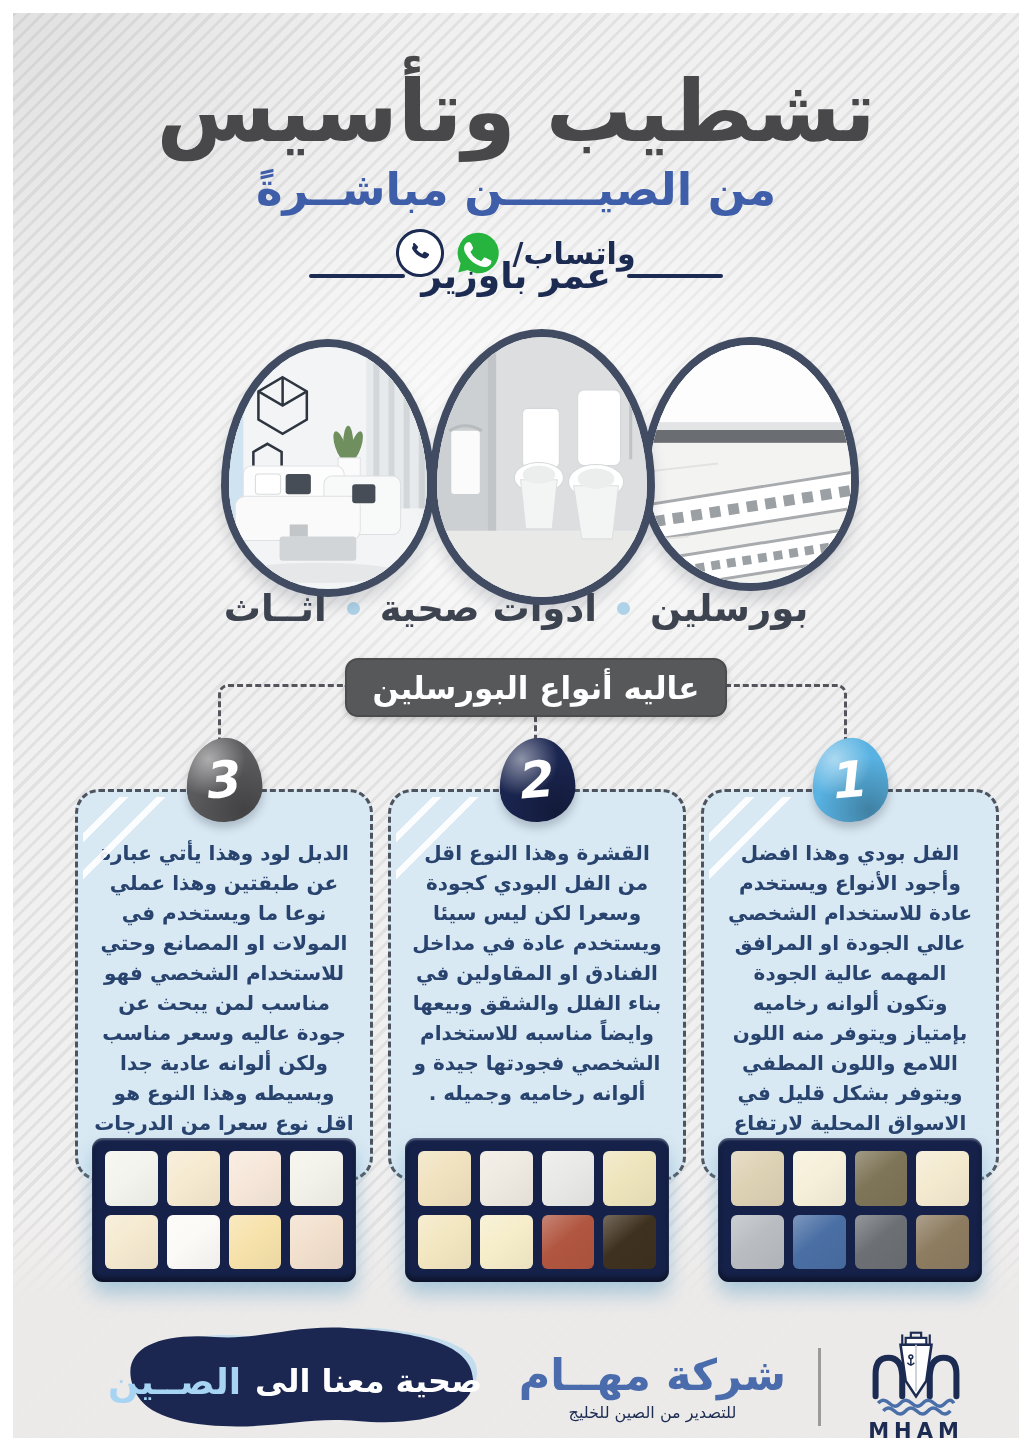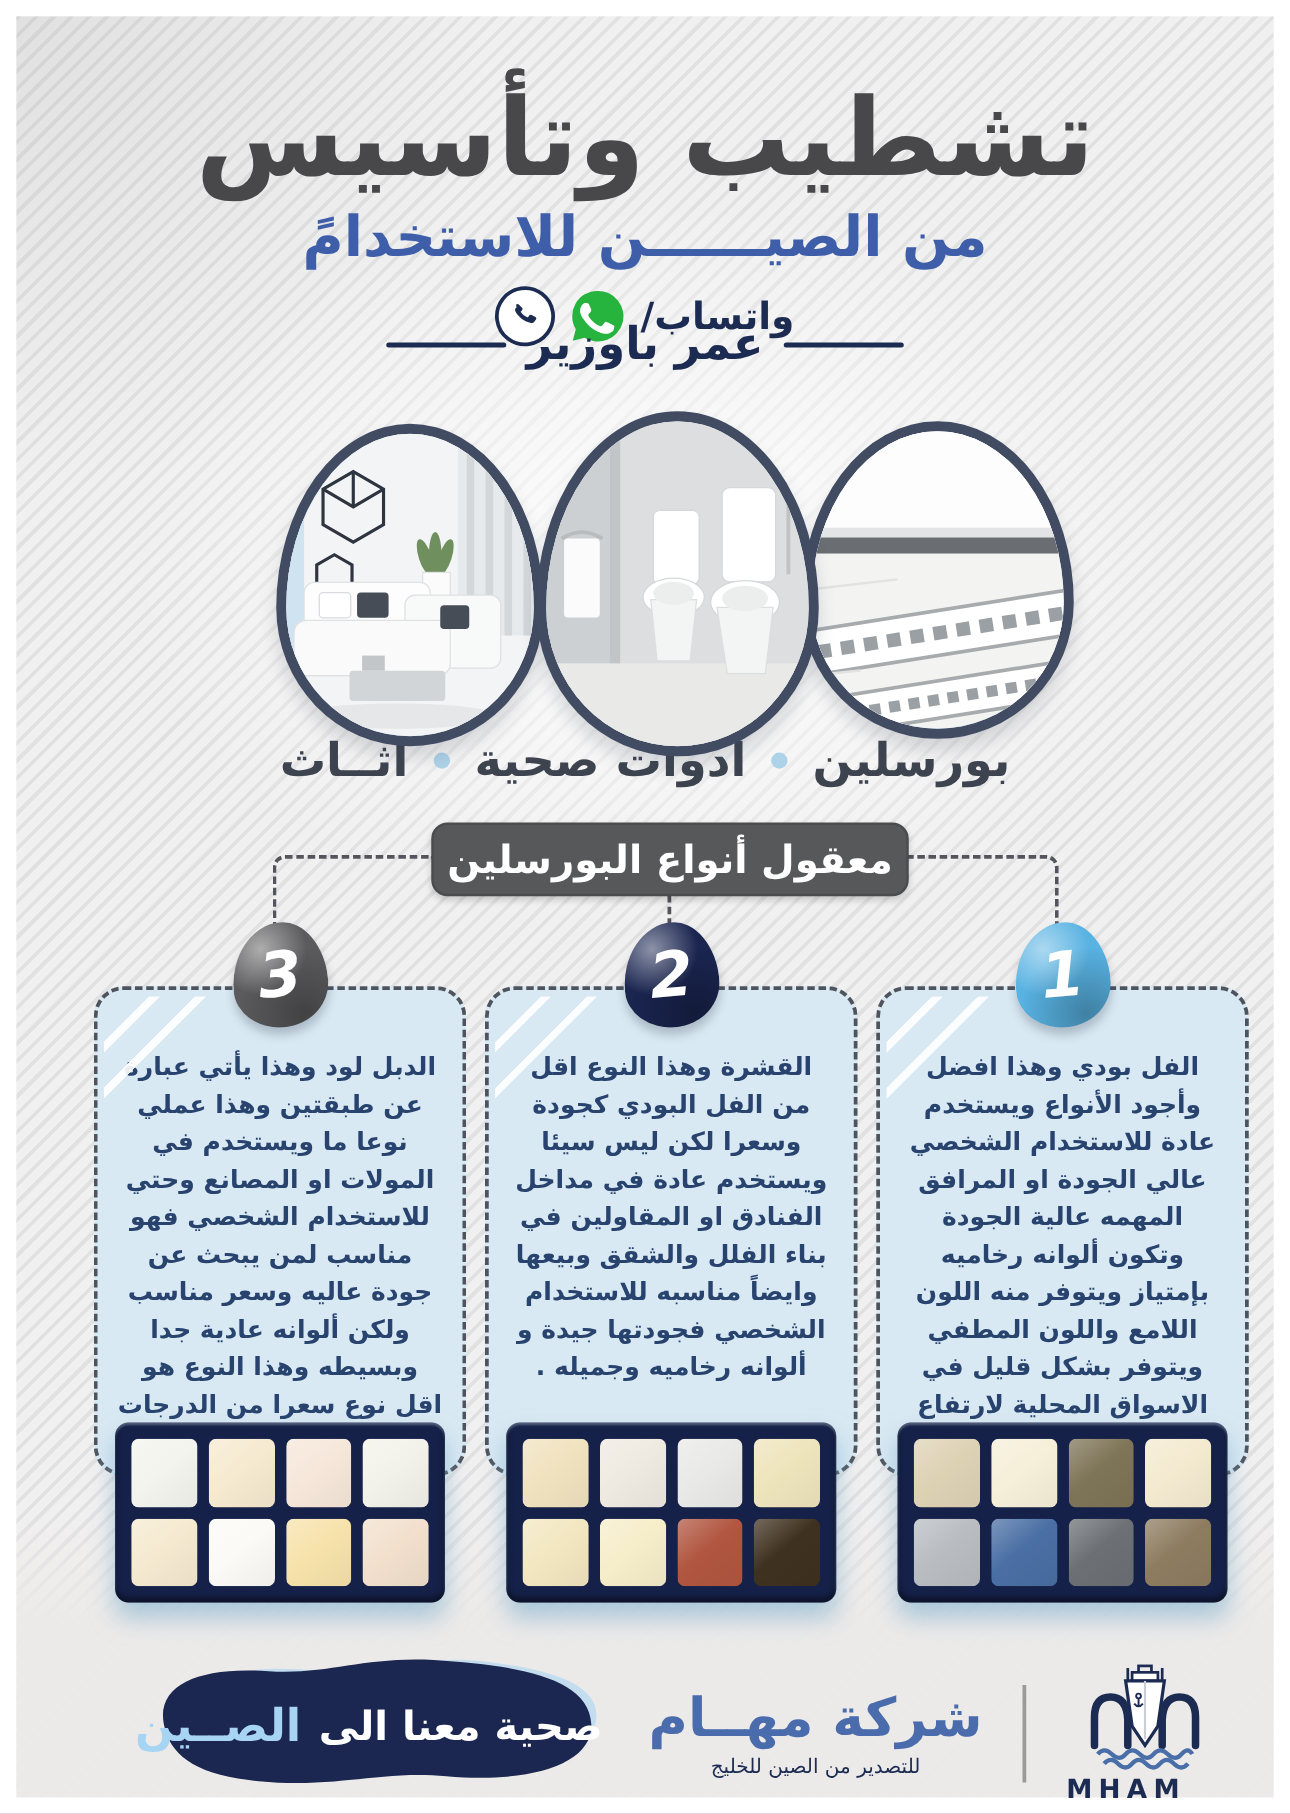--- a/index.html
+++ b/index.html
@@ -122,32 +122,32 @@
   }
   .travel-highlight{ color:#a6d4f2; font-size:36px; }
   .company{
     position:absolute; right:40px; top:1318px;
     display:flex; flex-direction:row; align-items:center; gap:32px;
   }
   .company-text{ text-align:center; direction:rtl; }
   .company-name{ font-size:43px; font-weight:800; color:#4a6cac; line-height:1.1; }
   .company-tagline{ font-size:16px; font-weight:400; color:#1c2b52; margin-top:4px; }
   .company-sep{ width:3px; height:78px; background:#9a9a9a; }
-  .company-logo{ width:126px; text-align:left; }
+  .company-logo{ width:126px; text-align:center; }
   .company-logo svg{ width:118px; height:86px; display:block; margin:0 auto; }
   .logo-text{ font-size:21px; font-weight:700; color:#1c2b52; letter-spacing:5px; margin-top:2px; }
 </style>
 </head>
 <body>
 
 <div class="stage">
   <div class="canvas">
 
     <div class="title">تشطيب وتأسيس</div>
-    <div class="subtitle">من الصيــــــن للاستخدامً</div>
+    <div class="subtitle">من الصيــــــن مباشــرةً</div>
 
     <div class="contact">
       <span class="wa-label">واتساب/</span>
       <span class="icon-badge wa-badge">
         <svg viewBox="0 0 32 32">
           <path fill="#27b43e" d="M16 2.5A13.5 13.5 0 0 0 4.4 22.9L2.8 29l6.3-1.6A13.5 13.5 0 1 0 16 2.5z"></path>
           <path fill="#ffffff" d="M11.2 9.6c-.3-.7-.6-.7-.9-.7h-.8c-.3 0-.8.1-1.2.5s-1.6 1.5-1.6 3.6 1.6 4.2 1.8 4.5c.2.3 3.1 4.9 7.7 6.7 3.8 1.5 4.6 1.2 5.4 1.1.8-.1 2.7-1.1 3-2.1.4-1 .4-1.9.3-2.1-.1-.2-.4-.3-.9-.5s-2.7-1.4-3.2-1.5c-.4-.2-.7-.2-1 .2-.3.5-1.2 1.5-1.4 1.8-.3.3-.5.3-1 .1-.5-.2-2-.7-3.7-2.3-1.4-1.2-2.3-2.8-2.5-3.2-.3-.5 0-.7.2-1l.8-.9c.2-.3.3-.5.4-.8.1-.3.1-.6 0-.8l-1.4-3.1z"></path>
         </svg>
       </span>
       <span class="icon-badge phone-badge">
@@ -240,21 +240,21 @@
       <span>بورسلين</span>
       <span class="cat-dot"></span>
       <span>أدوات صحية</span>
       <span class="cat-dot"></span>
       <span>أثــاث</span>
     </div>
 
     <div class="conn conn-left"></div>
     <div class="conn conn-right"></div>
     <div class="conn conn-mid"></div>
-    <div class="banner">معقول أنواع البورسلين</div>
+    <div class="banner">عاليه أنواع البورسلين</div>
 
     <div class="card card--3">
       <div class="badge" style="background-color: rgb(91, 91, 93);">3</div>
       <p class="card-text">الدبل لود وهذا يأتي عبارة عن طبقتين وهذا عملي نوعا ما ويستخدم في المولات او المصانع وحتي للاستخدام الشخصي فهو مناسب لمن يبحث عن جودة عاليه وسعر مناسب ولكن ألوانه عادية جدا وبسيطه وهذا النوع هو اقل نوع سعرا من الدرجات الأولي في البورسلان .</p>
       <div class="swatch-frame">
           <div class="tile" style="background-color: rgb(244, 244, 238);"></div>
           <div class="tile" style="background-color: rgb(246, 234, 208);"></div>
           <div class="tile" style="background-color: rgb(246, 231, 218);"></div>
           <div class="tile" style="background-color: rgb(243, 242, 234);"></div>
           <div class="tile" style="background-color: rgb(245, 234, 208);"></div>

